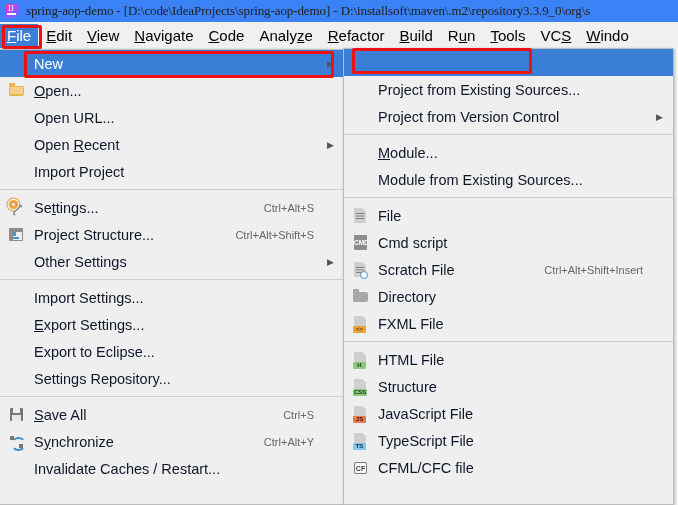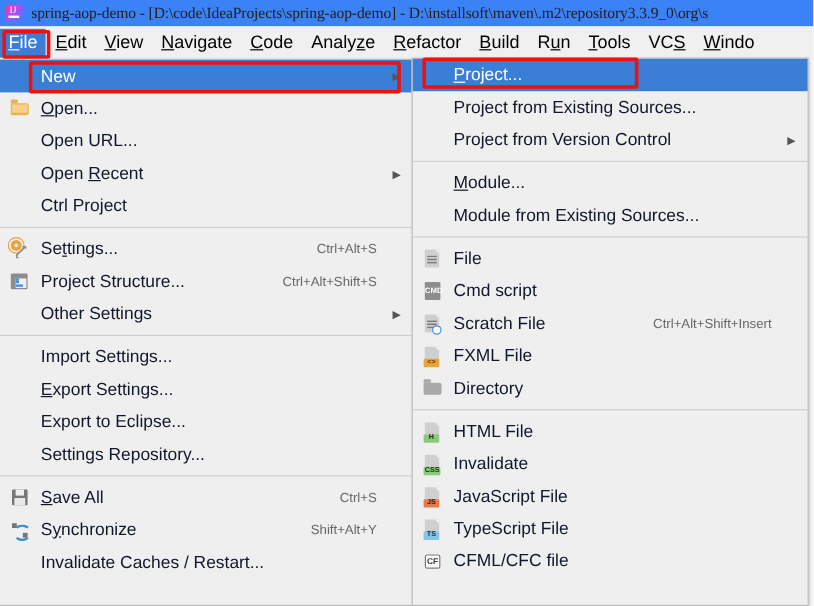--- a/index.html
+++ b/index.html
@@ -427,21 +427,21 @@
         <div class="mi-label">Open URL...</div>
         <div class="mi-arrow empty">▶</div>
       </div>
       <div class="mi">
         <div class="mi-icon"></div>
         <div class="mi-label">Open <u>R</u>ecent</div>
         <div class="mi-arrow">▶</div>
       </div>
       <div class="mi">
         <div class="mi-icon"></div>
-        <div class="mi-label">Ctrl Project</div>
+        <div class="mi-label">Import Project</div>
         <div class="mi-arrow empty">▶</div>
       </div>
       <div class="sep"></div>
       <div class="mi">
         <div class="mi-icon">
           <div class="gear-ic"></div>
           <div class="wrench-ic"></div>
         </div>
         <div class="mi-label">Se<u>t</u>tings...</div>
         <div class="mi-accel">Ctrl+Alt+S</div>
@@ -492,34 +492,33 @@
       </div>
       <div class="mi">
         <div class="mi-icon">
           <div class="sync-ic">
             <div class="ring"></div>
             <div class="b1"></div>
             <div class="b2"></div>
           </div>
         </div>
         <div class="mi-label">S<u>y</u>nchronize</div>
-        <div class="mi-accel">Shift+Alt+Y</div>
+        <div class="mi-accel">Ctrl+Alt+Y</div>
         <div class="mi-arrow empty">▶</div>
       </div>
       <div class="mi">
         <div class="mi-icon"></div>
         <div class="mi-label">Invalidate Caches / Restart...</div>
         <div class="mi-arrow empty">▶</div>
       </div>
     </div>
 
   <div class="popup" id="new-submenu">
       <div class="mi h">
         <div class="mi-icon"></div>
-        <div class="mi-label"><u>P</u>roject...</div>
         <div class="mi-arrow empty">▶</div>
       </div>
       <div class="mi">
         <div class="mi-icon"></div>
         <div class="mi-label">Project from Existing Sources...</div>
         <div class="mi-arrow empty">▶</div>
       </div>
       <div class="mi">
         <div class="mi-icon"></div>
         <div class="mi-label">Project from Version Control</div>
@@ -557,48 +556,48 @@
         <div class="mi-icon">
           <div class="doc lines"></div>
           <div class="clockb"></div>
         </div>
         <div class="mi-label">Scratch File</div>
         <div class="mi-accel">Ctrl+Alt+Shift+Insert</div>
         <div class="mi-arrow empty">▶</div>
       </div>
       <div class="mi">
         <div class="mi-icon">
+          <div class="dirfolder"></div>
+        </div>
+        <div class="mi-label">Directory</div>
+        <div class="mi-arrow empty">▶</div>
+      </div>
+      <div class="mi">
+        <div class="mi-icon">
           <div class="doc"></div>
           <div class="badge" style="background:#e8a33d;color:#5a3b00">&lt;&gt;</div>
         </div>
         <div class="mi-label">FXML File</div>
         <div class="mi-arrow empty">▶</div>
       </div>
-      <div class="mi">
-        <div class="mi-icon">
-          <div class="dirfolder"></div>
-        </div>
-        <div class="mi-label">Directory</div>
-        <div class="mi-arrow empty">▶</div>
-      </div>
       <div class="sep"></div>
       <div class="mi">
         <div class="mi-icon">
           <div class="doc"></div>
           <div class="badge" style="background:#8cc97f;color:#11380a">H</div>
         </div>
         <div class="mi-label">HTML File</div>
         <div class="mi-arrow empty">▶</div>
       </div>
       <div class="mi">
         <div class="mi-icon">
           <div class="doc"></div>
           <div class="badge" style="background:#8cc97f;color:#11380a">CSS</div>
         </div>
-        <div class="mi-label">Invalidate</div>
+        <div class="mi-label">Structure</div>
         <div class="mi-arrow empty">▶</div>
       </div>
       <div class="mi">
         <div class="mi-icon">
           <div class="doc"></div>
           <div class="badge" style="background:#e8794a;color:#3d1200">JS</div>
         </div>
         <div class="mi-label">JavaScript File</div>
         <div class="mi-arrow empty">▶</div>
       </div>

